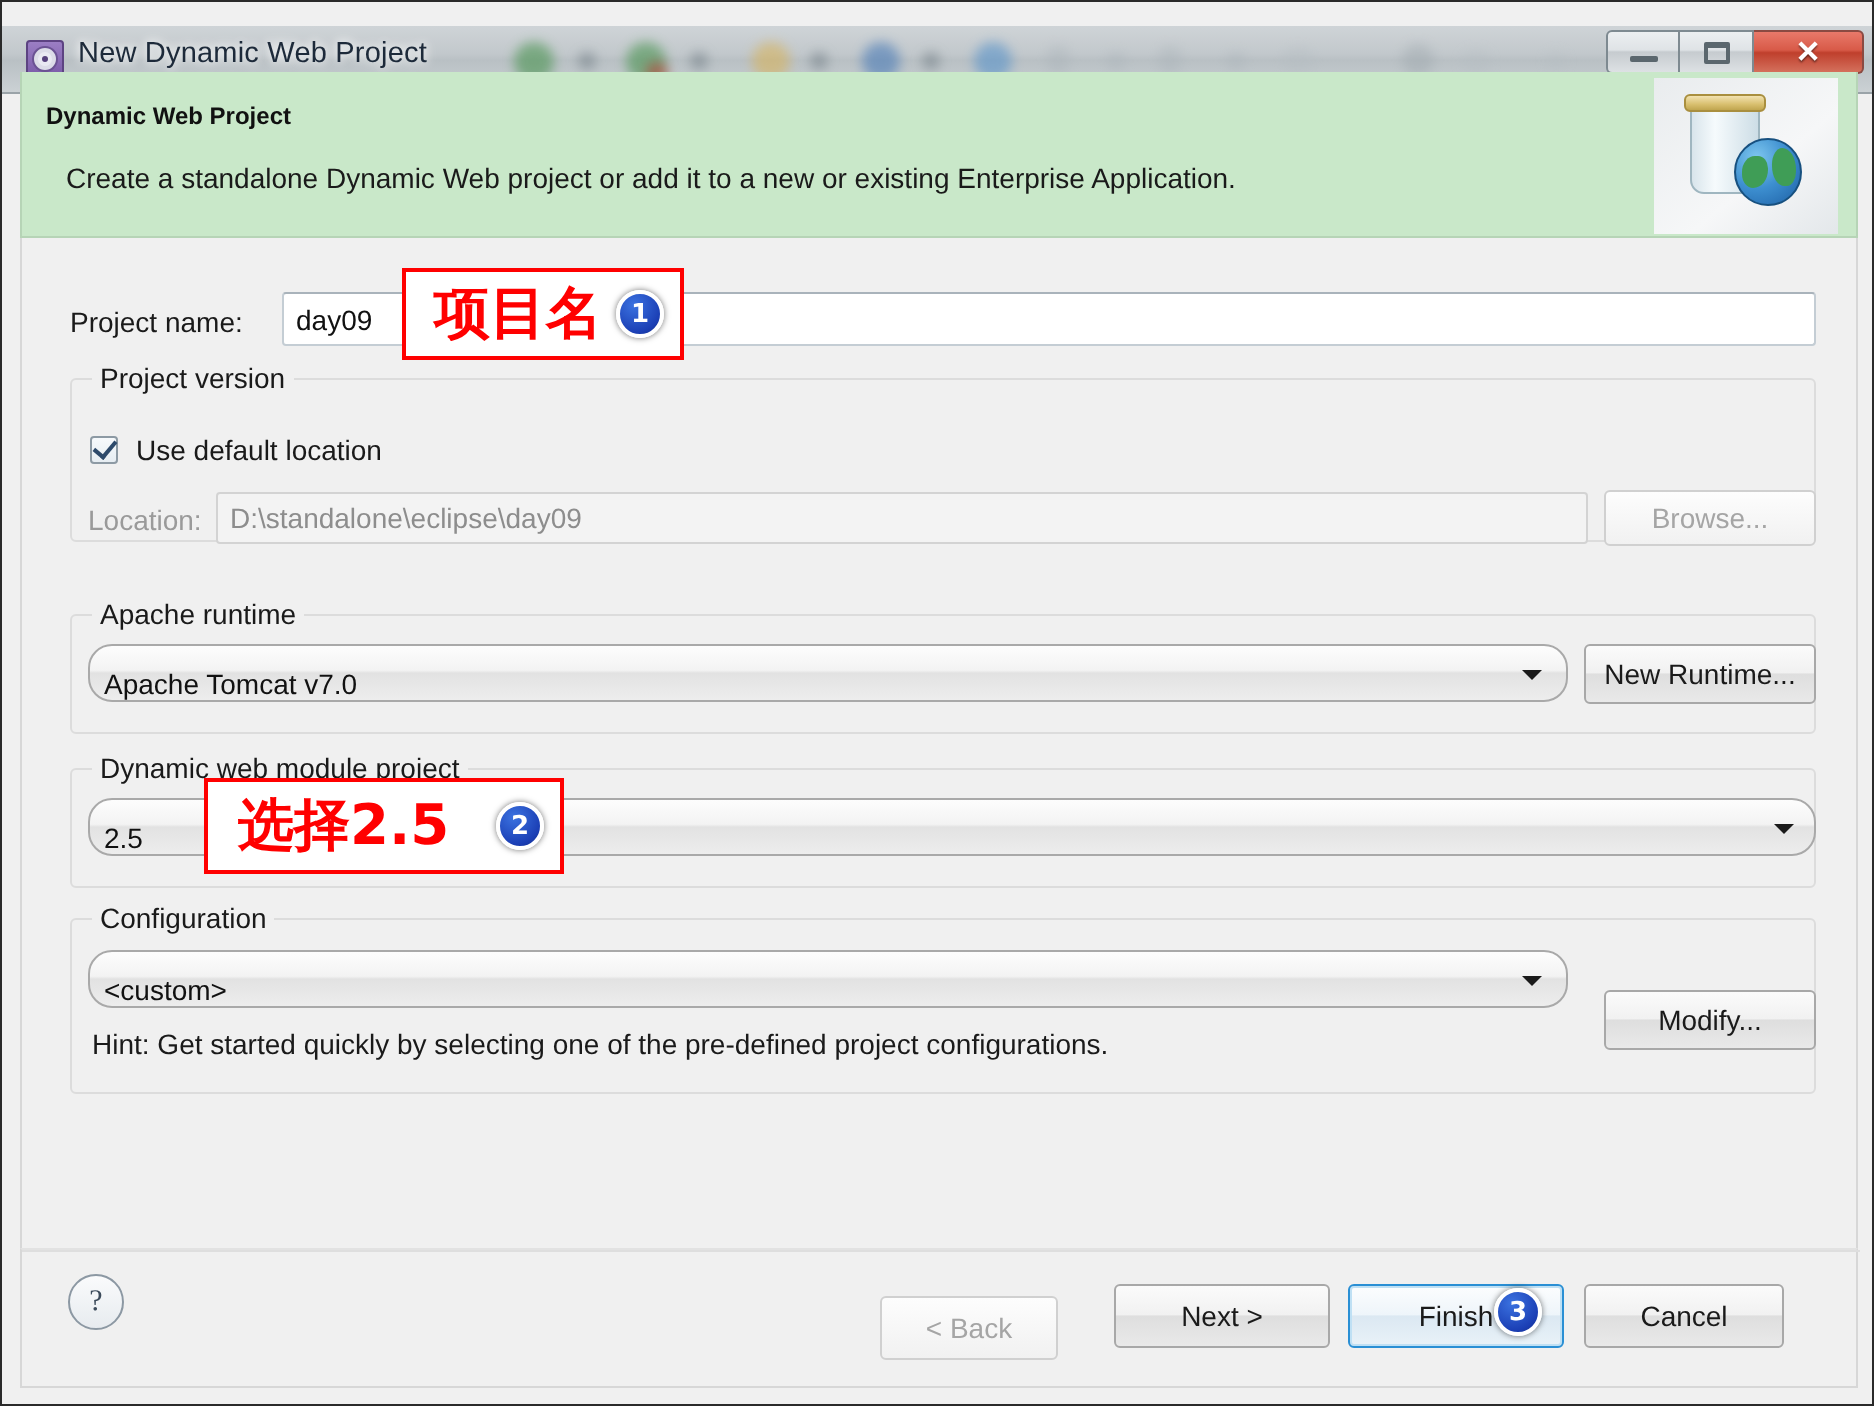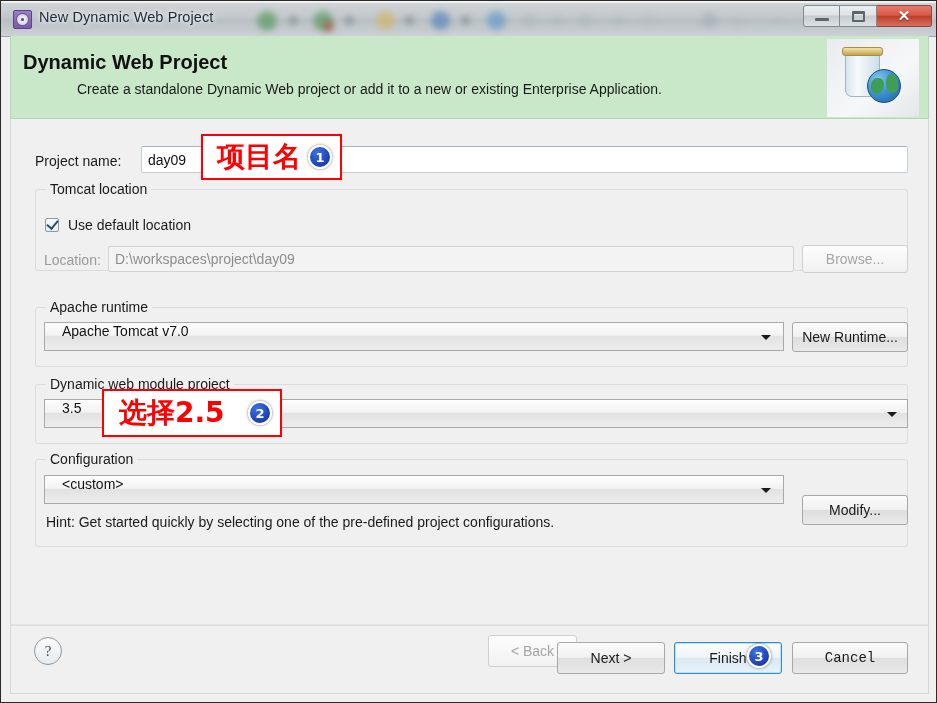--- a/index.html
+++ b/index.html
@@ -23,21 +23,21 @@
     height: 703px;
     box-sizing: border-box;
     border: 1px solid #2a2a2a;
     background: #f0f0f0;
     overflow: hidden;
   }
 
   
   #titlebar {
     position: absolute;
-    left: 0; top: 2px;
+    left: 0; top: 12px;
     width: 937px;
     height: 34px;
     box-sizing: border-box;
     background: linear-gradient(to bottom, #cfd4d7 0%, #c2c8cc 42%, #b9c0c4 52%, #cbd1d4 100%);
     border-bottom: 1px solid #9aa3a8;
     overflow: hidden;
     padding-left: 44px;
   }
   
   .glass-blob {
@@ -135,30 +135,29 @@
     height: 83px;
     box-sizing: border-box;
     background: #c9e8c9;
     border: 1px solid #b6d4b6;
     border-top: none;
     overflow: hidden;
   }
   #banner-title {
     position: absolute;
     left: 12px; top: 15px;
-    font-size: 20px;
+    font-size: 12px;
     font-weight: bold;
     color: #111;
   }
   #banner-desc {
     position: absolute;
     left: 22px; top: 45px;
     font-size: 14px;
     color: #1a1a1a;
-    margin-left: 44px;
   }
   #banner-icon {
     position: absolute;
     right: 9px; top: 3px;
     width: 92px; height: 78px;
     background: linear-gradient(to bottom right, #e9ecee 0%, #f6f7f8 60%, #e3e7ea 100%);
   }
   .jar {
     position: absolute;
     left: 18px; top: 14px;
@@ -285,27 +284,27 @@
     border: 1px solid #2a8fd4;
     box-shadow: 0 0 0 1px #bfe0f4 inset;
     background: linear-gradient(to bottom, #fcfdfe 0%, #eef5fa 48%, #dbe8f2 50%, #e9f2f8 100%);
   }
 
   
   .combo {
     position: absolute;
     box-sizing: border-box;
     border: 1px solid #a9a9a9;
-    border-radius: 0;
+    border-radius: 12px;
     background: linear-gradient(to bottom, #fdfdfd 0%, #f3f3f3 45%, #e2e2e2 50%, #ededed 100%);
     font-size: 14px;
     color: #111;
     display: flex;
-    align-items: flex-start;
-    padding-left: 17px;
+    align-items: flex-end;
+    padding-left: 7px;
   }
   .combo .arrow {
     position: absolute;
     right: 10px; top: 50%;
     margin-top: -2px;
     width: 0; height: 0;
     border-left: 5px solid transparent;
     border-right: 5px solid transparent;
     border-top: 5px solid #1a1a1a;
   }
@@ -469,70 +468,70 @@
   </div>
 
   <div id="body-area">
 
     <div class="lbl" style="left:24px; top:34px;">Project name:</div>
     <div class="textfield" style="left:130px; top:27px; width:767px; height:27px;">
       <span>day09</span>
     </div>
 
     <div class="group" style="left:24px; top:70px; width:873px; height:82px;">
-      <span class="group-title">Tomcat location</span>
+      <span class="group-title">Project version</span>
     </div>
     <div class="checkbox" style="left:34px; top:99px;">
       <span class="tick"></span>
     </div>
     <div class="lbl" style="left:57px; top:98px;">Use default location</div>
 
     <div class="lbl dim" style="left:33px; top:133px;">Location:</div>
     <div class="textfield disabled" style="left:97px; top:127px; width:686px; height:26px;">
-      <span>D:\workspaces\project\day09</span>
+      <span>D:\standalone\eclipse\day09</span>
     </div>
     <div class="btn disabled" style="left:791px; top:126px; width:106px; height:28px;">Browse...</div>
 
     <div class="group" style="left:24px; top:188px; width:873px; height:60px;">
       <span class="group-title">Apache runtime</span>
     </div>
     <div class="combo split" style="left:33px; top:203px; width:740px; height:29px;">
       <span>Apache Tomcat v7.0</span>
       <span class="arrow"></span>
     </div>
     <div class="btn" style="left:781px; top:203px; width:116px; height:30px;">New Runtime...</div>
 
     <div class="group" style="left:24px; top:265px; width:873px; height:60px;">
       <span class="group-title">Dynamic web module project</span>
     </div>
     <div class="combo" style="left:33px; top:280px; width:864px; height:29px;">
-      <span>3.5</span>
+      <span>2.5</span>
       <span class="arrow"></span>
     </div>
 
     <div class="group" style="left:24px; top:340px; width:873px; height:88px;">
       <span class="group-title">Configuration</span>
     </div>
     <div class="combo split" style="left:33px; top:356px; width:740px; height:29px;">
       <span>&lt;custom&gt;</span>
       <span class="arrow"></span>
     </div>
     <div class="btn" style="left:791px; top:356px; width:106px; height:30px;margin-top:20px;">Modify...</div>
     <div class="lbl" style="left:35px; top:395px;">Hint: Get started quickly by selecting one of the pre-defined project configurations.</div>
 
   </div>
 
   <div id="footer">
     <div id="footer-sep"></div>
     <div id="help-btn">?</div>
 
-    <div class="btn disabled" style="left:429px; top:10px; width:89px; height:32px;margin-left:48px;">&lt; Back</div>
+    <div class="btn disabled" style="left:429px; top:23px; width:89px; height:32px;">&lt; Back</div>
     <div class="btn" style="left:546px; top:17px; width:108px; height:32px;">Next &gt;</div>
     <div class="btn default" style="left:663px; top:17px; width:108px; height:32px;">Finish</div>
-    <div class="btn" style="left:781px; top:17px; width:116px; height:32px;font-family:Liberation Mono, monospace;">Cancel</div>
+    <div class="btn" style="left:781px; top:17px; width:100px; height:32px;">Cancel</div>
   </div>
 
   <div class="anno-box" style="left:200px; top:133px; width:141px; height:46px; padding-left:14px;">
     <span class="anno-text">项目名</span>
   </div>
   <div class="badge" style="left:307px; top:144px;">1</div>
 
   <div class="anno-box" style="left:101px; top:388px; width:180px; height:48px; padding-left:15px;">
     <span class="anno-text">选择2.5</span>
   </div>

